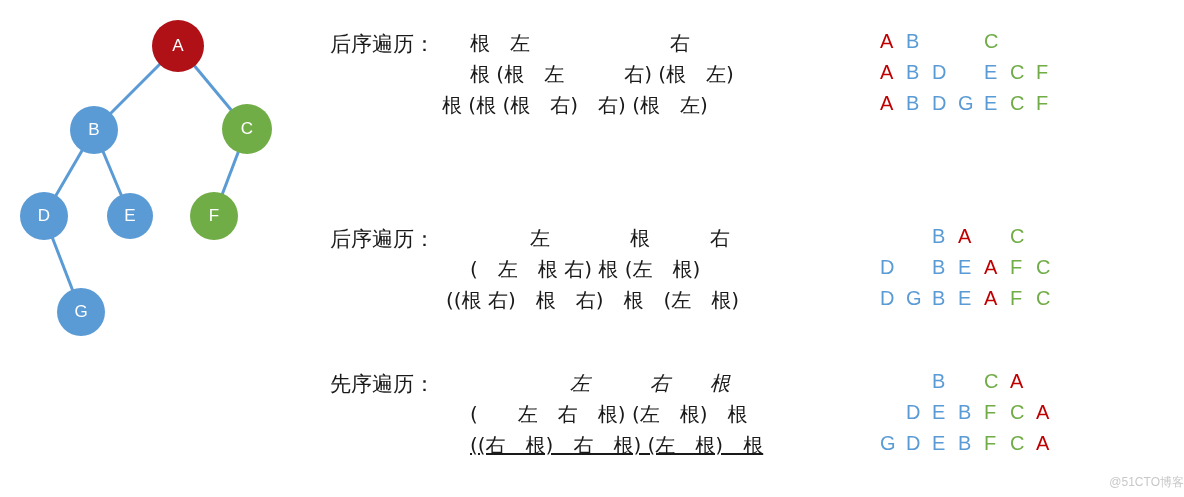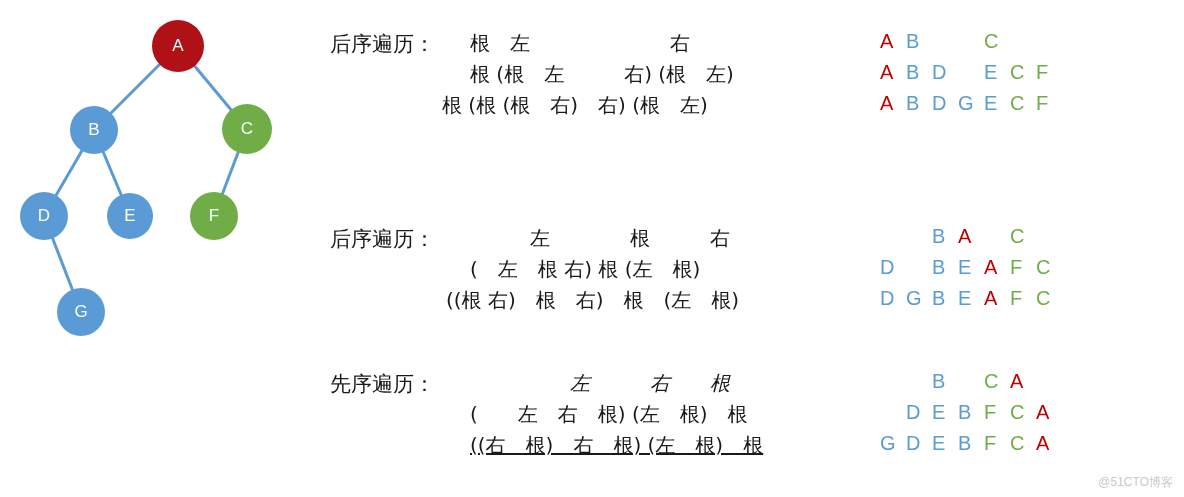--- a/index.html
+++ b/index.html
@@ -63,21 +63,21 @@
     font-family: "Liberation Sans", sans-serif;
     white-space: pre;
   }
   .letter {
     display: inline-block;
     width: 26px;
     text-align: left;
   }
   .watermark {
     position: absolute;
-    right: 11px;
+    right: 0;
     bottom: 6px;
     font-size: 12px;
     color: #c8c8c8;
     font-family: "Liberation Sans", sans-serif;
   }
 </style>
 </head>
 <body>
 
 <div id="canvas">

